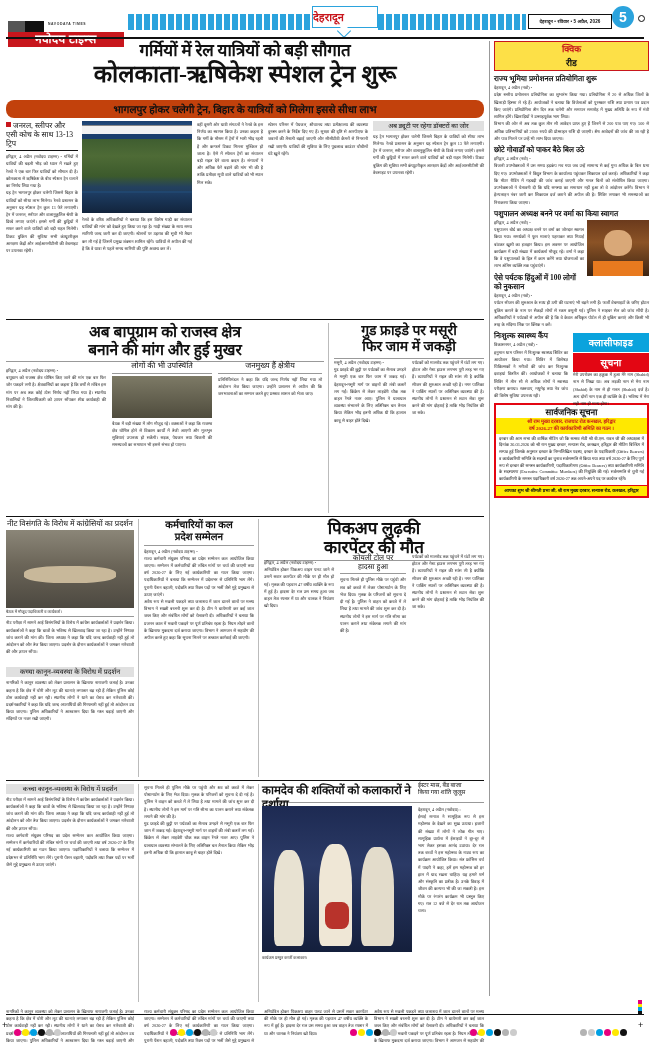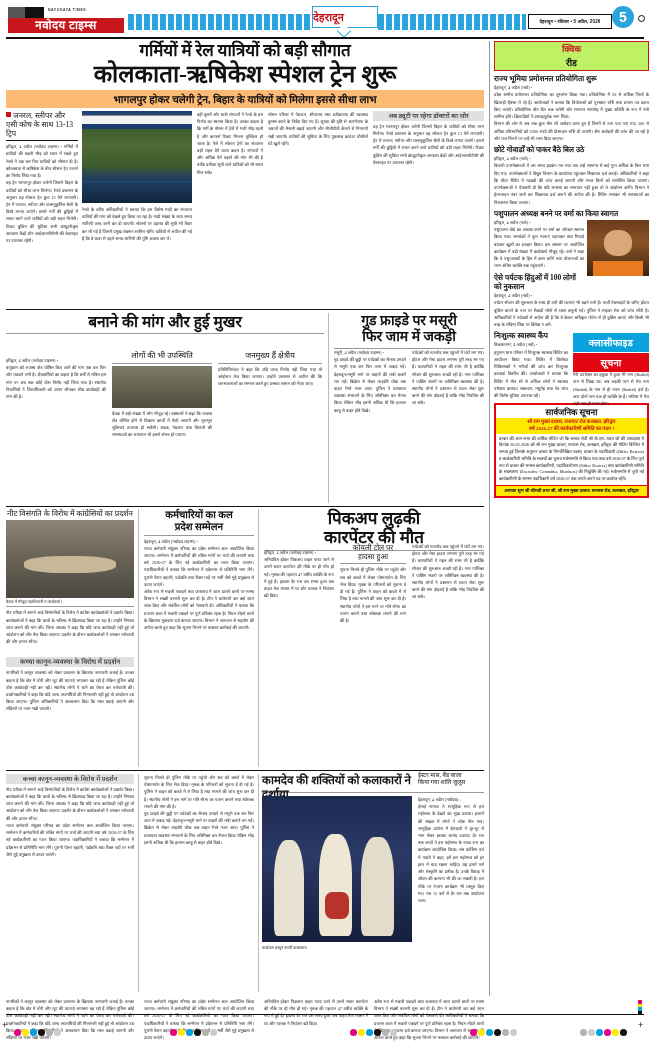--- a/index.html
+++ b/index.html
@@ -4,21 +4,21 @@
 <style>
   html,body{margin:0;padding:0;background:#fff;}
   body{
     width:650px;height:1043px;overflow:hidden;position:relative;
     font-family:"Liberation Serif","DejaVu Serif",serif;color:#111;
   }
   .page{position:relative;width:650px;height:1043px;background:#fff;}
 
   
   .masthead{position:absolute;left:0;top:0;width:650px;height:38px;}
-  .logo-box{position:absolute;left:8px;top:7px;width:116px;height:26px;text-decoration:underline;}
+  .logo-box{position:absolute;left:8px;top:21px;width:116px;height:26px;text-decoration:underline;}
   .logo-flag{position:absolute;left:0;top:0;width:36px;height:12px;background:#111;
     border-right:3px solid #fff;}
   .logo-flag:after{content:"";position:absolute;left:0;top:0;width:17px;height:12px;background:#555;}
   .logo-tag{position:absolute;left:40px;top:1px;font-size:3.4px;letter-spacing:.6px;color:#333;
     font-family:"Liberation Sans",sans-serif;font-weight:bold;}
   .logo-red{position:absolute;left:0;top:11px;width:116px;height:15px;background:#c8161d;}
   .logo-red span{display:block;color:#fff;font-size:11.5px;font-weight:bold;text-align:center;
     line-height:15px;letter-spacing:.4px;font-family:"Liberation Sans",sans-serif;}
   .bars{position:absolute;top:14px;height:16px;background:
     repeating-linear-gradient(90deg,#2ba3dd 0 6px,#fff 6px 8px);}
@@ -41,21 +41,21 @@
   .mh-rule{position:absolute;left:6px;top:37px;width:638px;height:2px;background:#111;}
 
   
   .main{position:absolute;left:6px;top:41px;width:478px;height:955px;}
   .side{position:absolute;left:489px;top:41px;width:155px;height:955px;border-left:1px solid #999;padding-left:4px;}
 
   
   .hl-1{font-size:17px;font-weight:bold;line-height:1.12;letter-spacing:-.2px;
     font-family:"Liberation Serif",serif;}
   .hl-2{font-size:24px;font-weight:bold;line-height:1.12;}
-  .hl-sub{background:#fdba74;font-size:10.4px;font-weight:bold;padding:2px 2px;margin-top:2px;}
+  .hl-sub{background:#c2410c;font-size:10.4px;font-weight:bold;padding:2px 2px;margin-top:12px;border-radius:8px;}
   .hl-med{font-size:15.5px;font-weight:bold;line-height:1.15;}
   .hl-sm{font-size:12px;font-weight:bold;line-height:1.18;}
   .hl-xs{font-size:8px;font-weight:normal;line-height:1.2;}
   .kicker{font-size:7px;font-weight:normal;line-height:1.25;}
 
   .rule{height:1px;background:#111;width:100%;margin:3px 0;}
   .rule-thin{height:1px;background:#999;width:100%;margin:2px 0;}
   .vrule{position:absolute;top:0;bottom:0;width:1px;background:#bbb;}
 
   
@@ -70,21 +70,21 @@
     background:linear-gradient(180deg,#1d3c62,#12243c);}
   .photo.meeting{background:linear-gradient(180deg,#8b8678 0%,#6b6558 45%,#4c4840 100%);}
   .photo.dance{background:linear-gradient(180deg,#1d2a52 0%,#2b3a66 40%,#141f3c 100%);}
   .photo.portrait{background:linear-gradient(180deg,#6b3a1c 0%,#8b5326 40%,#3c2412 100%);}
   .photo.small{background:linear-gradient(180deg,#7d7a66 0%,#4f4c3d 100%);}
   .cap{font-size:4px;line-height:1.3;color:#222;padding-top:1px;}
 
   .redsq{display:inline-block;width:5px;height:5px;background:#c8161d;margin-right:2px;vertical-align:1px;}
 
   
-  .side-head{border:1px solid #c8161d;background:#bef264;text-align:center;margin-bottom:0;}
+  .side-head{border:1px solid #c8161d;background:#fde047;text-align:center;margin-bottom:0;}
   .side-head span{font-size:9px;font-weight:bold;color:#c8161d;line-height:14px;display:block;}
   .side-head span em{font-style:normal;color:#111;}
   .sh2{font-size:7.4px;font-weight:bold;line-height:1.25;display:block;margin:3px 0 1px;}
 
   .box-blue{background:#0aa3dd;color:#fff;text-align:center;font-size:9.5px;font-weight:bold;
     padding:3px 0;letter-spacing:.3px;}
   .box-red{background:#e30613;color:#fff;text-align:center;font-size:9.5px;font-weight:bold;
     padding:3px 0;margin-top:1px;letter-spacing:.3px;}
 
   .notice{border:2px solid #e30613;background:#fff;margin-top:4px;}
@@ -176,20 +176,21 @@
           <div class="hl-xs" style="background:#e0e0e0;text-align:center;padding:1px;font-size:6.5px;">अब ड्यूटी पर रहेगा डॉक्टरों का जोर</div>
           <div class="txt" style="margin-top:2px;">यह ट्रेन भागलपुर होकर चलेगी जिससे बिहार के यात्रियों को सीधा लाभ मिलेगा। रेलवे प्रशासन के अनुसार यह स्पेशल ट्रेन कुल 13 फेरे लगाएगी। ट्रेन में जनरल, स्लीपर और वातानुकूलित श्रेणी के डिब्बे लगाए जाएंगे। इससे गर्मी की छुट्टियों में सफर करने वाले यात्रियों को बड़ी राहत मिलेगी। टिकट बुकिंग की सुविधा सभी कंप्यूटरीकृत आरक्षण केंद्रों और आईआरसीटीसी की वेबसाइट पर उपलब्ध रहेगी।</div>
         </div>
       </div>
       <div class="rule" style="margin-top:2px;"></div>
     </div>
 
     <div style="position:relative;height:193px;">
 
       <div style="position:absolute;left:0;top:0;width:318px;">
+        <div class="hl-med" style="text-align:center;">अब बापूग्राम को राजस्व क्षेत्र</div>
         <div class="hl-med" style="text-align:center;">बनाने की मांग और हुई मुखर</div>
         <div class="rule-thin"></div>
         <div style="position:absolute;left:0;top:44px;width:100px;">
           <div class="txt">हरिद्वार, 4 अप्रैल (नवोदय टाइम्स) -</div>
           <div class="txt">बापूग्राम को राजस्व क्षेत्र घोषित किए जाने की मांग एक बार फिर जोर पकड़ने लगी है। क्षेत्रवासियों का कहना है कि वर्षों से लंबित इस मांग पर अब तक कोई ठोस निर्णय नहीं लिया गया है। स्थानीय निवासियों ने जिलाधिकारी को ज्ञापन सौंपकर शीघ्र कार्यवाही की मांग की है।</div>
         </div>
         <div style="position:absolute;left:106px;top:38px;width:100px;">
           <div class="hl-xs" style="text-align:center;">लोगों की भी उपस्थिति</div>
           <div class="rule-thin"></div>
           <div class="photo small" style="width:100%;height:42px;margin:2px 0;"></div>

